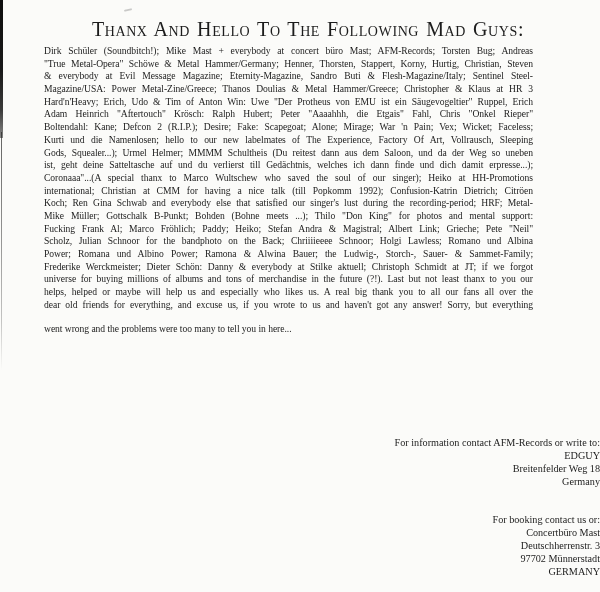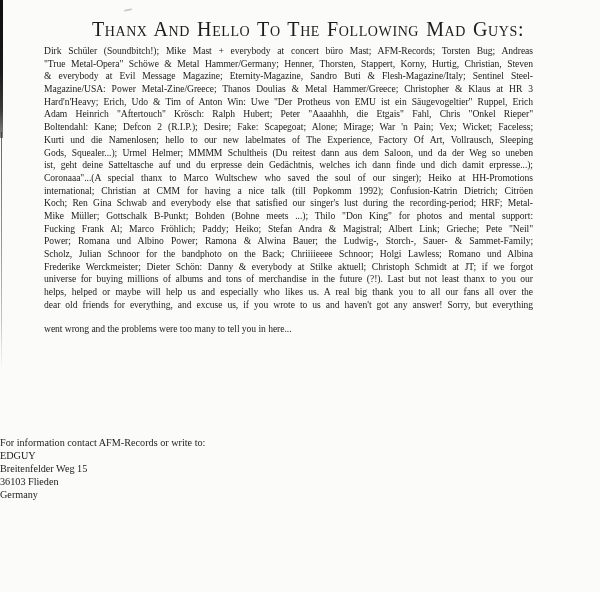--- a/index.html
+++ b/index.html
@@ -37,21 +37,21 @@
     position: absolute; top: 45px; left: 44px; width: 489px;
     font-size: 9.6px; line-height: 12.7px;
     letter-spacing: -0.05px;
   }
   .body-line { height: 12.7px; overflow: hidden; text-align: justify; }
   .body-line::after { content: ""; display: inline-block; width: 100%; height: 0; vertical-align: top; }
   .body-line:last-child { text-align: left; margin-top: 12px; }
   .body-line:last-child::after { content: none; }
   .contact {
     position: absolute; left: 0; width: 100%;
-    text-align: left; font-size: 10.2px; line-height: 13px;
+    text-align: right; font-size: 10.2px; line-height: 13px;
   }
   .contact-info { top: 436px; }
   .contact-booking { top: 513px; }
   .contact-line { height: 13px; }
 </style>
 </head>
 <body>
 
 <div class="page">
 
@@ -64,39 +64,47 @@
   <div class="thanks">
       <div class="body-line">Dirk Schüler (Soundbitch!); Mike Mast + everybody at concert büro Mast; AFM-Records; Torsten Bug; Andreas</div>
       <div class="body-line">"True Metal-Opera" Schöwe &amp; Metal Hammer/Germany; Henner, Thorsten, Stappert, Korny, Hurtig, Christian, Steven</div>
       <div class="body-line">&amp; everybody at Evil Message Magazine; Eternity-Magazine, Sandro Buti &amp; Flesh-Magazine/Italy; Sentinel Steel-</div>
       <div class="body-line">Magazine/USA: Power Metal-Zine/Greece; Thanos Doulias &amp; Metal Hammer/Greece; Christopher &amp; Klaus at HR 3</div>
       <div class="body-line">Hard'n'Heavy; Erich, Udo &amp; Tim of Anton Win: Uwe "Der Protheus von EMU ist ein Säugevogeltier" Ruppel, Erich</div>
       <div class="body-line">Adam Heinrich "Aftertouch" Krösch: Ralph Hubert; Peter "Aaaahhh, die Etgais" Fahl, Chris "Onkel Rieper"</div>
       <div class="body-line">Boltendahl: Kane; Defcon 2 (R.I.P.); Desire; Fake: Scapegoat; Alone; Mirage; War 'n Pain; Vex; Wicket; Faceless;</div>
       <div class="body-line">Kurti und die Namenlosen; hello to our new labelmates of The Experience, Factory Of Art, Vollrausch, Sleeping</div>
       <div class="body-line">Gods, Squealer...); Urmel Helmer; MMMM Schultheis (Du reitest dann aus dem Saloon, und da der Weg so uneben</div>
-      <div class="body-line">ist, geht deine Satteltasche auf und du erpresse dein Gedächtnis, welches ich dann finde und dich damit erpresse...);</div>
+      <div class="body-line">ist, geht deine Satteltasche auf und du verlierst till Gedächtnis, welches ich dann finde und dich damit erpresse...);</div>
       <div class="body-line">Coronaaa"...(A special thanx to Marco Wultschew who saved the soul of our singer); Heiko at HH-Promotions</div>
       <div class="body-line">international; Christian at CMM for having a nice talk (till Popkomm 1992); Confusion-Katrin Dietrich; Citröen</div>
       <div class="body-line">Koch; Ren Gina Schwab and everybody else that satisfied our singer's lust during the recording-period; HRF; Metal-</div>
       <div class="body-line">Mike Müller; Gottschalk B-Punkt; Bohden (Bohne meets ...); Thilo "Don King" for photos and mental support:</div>
       <div class="body-line">Fucking Frank Al; Marco Fröhlich; Paddy; Heiko; Stefan Andra &amp; Magistral; Albert Link; Grieche; Pete "Neil"</div>
+      <div class="body-line">Scholz, Julian Schnoor for the bandphoto on the Back; Chriiiieeee Schnoor; Holgi Lawless; Romano und Albina</div>
       <div class="body-line">Power; Romana und Albino Power; Ramona &amp; Alwina Bauer; the Ludwig-, Storch-, Sauer- &amp; Sammet-Family;</div>
-      <div class="body-line">Scholz, Julian Schnoor for the bandphoto on the Back; Chriiiieeee Schnoor; Holgi Lawless; Romano und Albina</div>
       <div class="body-line">Frederike Werckmeister; Dieter Schön: Danny &amp; everybody at Stilke aktuell; Christoph Schmidt at JT; if we forgot</div>
       <div class="body-line">universe for buying millions of albums and tons of merchandise in the future (?!). Last but not least thanx to you our</div>
       <div class="body-line">helps, helped or maybe will help us and especially who likes us. A real big thank you to all our fans all over the</div>
       <div class="body-line">dear old friends for everything, and excuse us, if you wrote to us and haven't got any answer! Sorry, but everything</div>
       <div class="body-line">went wrong and the problems were too many to tell you in here...</div>
     </div>
 
   <div class="contact contact-info">
     <div class="contact-line">For information contact AFM-Records or write to:</div>
     <div>
         <div class="contact-line">EDGUY</div>
-        <div class="contact-line">Breitenfelder Weg 15</div>
-        <div class="contact-line">36103 Flieden</div>
+        <div class="contact-line">Breitenfelder Weg 18</div>
         <div class="contact-line">Germany</div>
       </div>
   </div>
 
+  <div class="contact contact-booking">
+    <div class="contact-line">For booking contact us or:</div>
+    <div>
+        <div class="contact-line">Concertbüro Mast</div>
+        <div class="contact-line">Deutschherrenstr. 3</div>
+        <div class="contact-line">97702 Münnerstadt</div>
+        <div class="contact-line">GERMANY</div>
+      </div>
+  </div>
 
 </div>
 
 </body></html>

